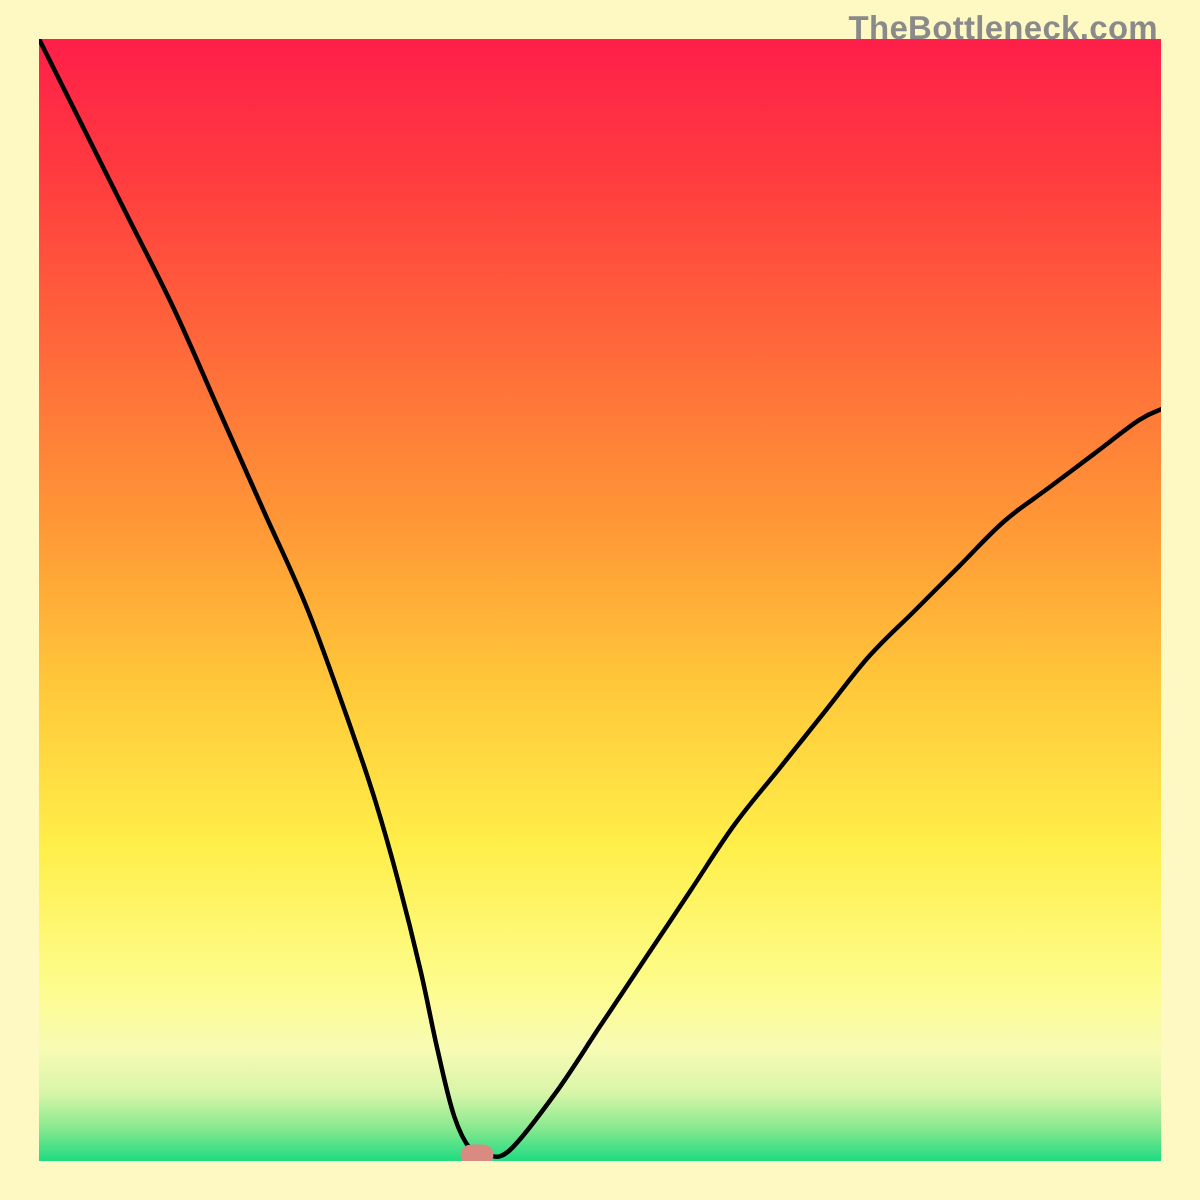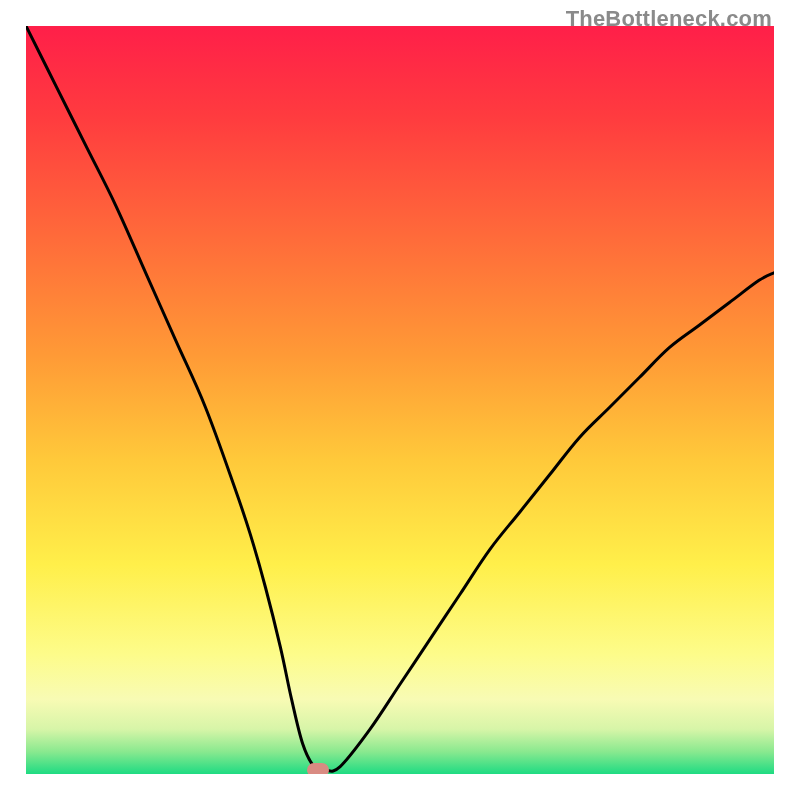--- a/index.html
+++ b/index.html
@@ -9,21 +9,21 @@
     height: 800px;
     background: #000;
     overflow: hidden;
   }
   .frame {
     position: absolute;
     left: 0;
     top: 0;
     width: 800px;
     height: 800px;
-    background: #ffffff;
+    background: #fef9c3;
   }
   .plot {
     position: absolute;
     left: 26px;
     top: 26px;
     width: 748px;
     height: 748px;
     overflow: hidden;
   }
   .gradient {

